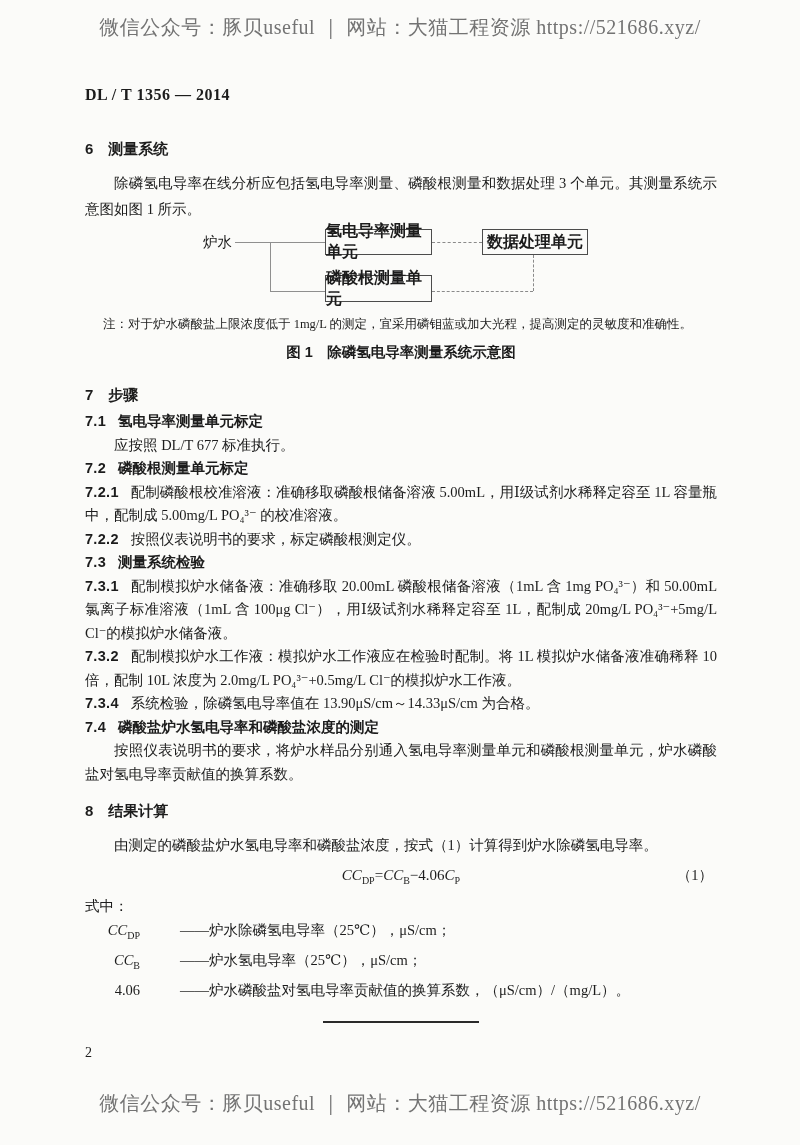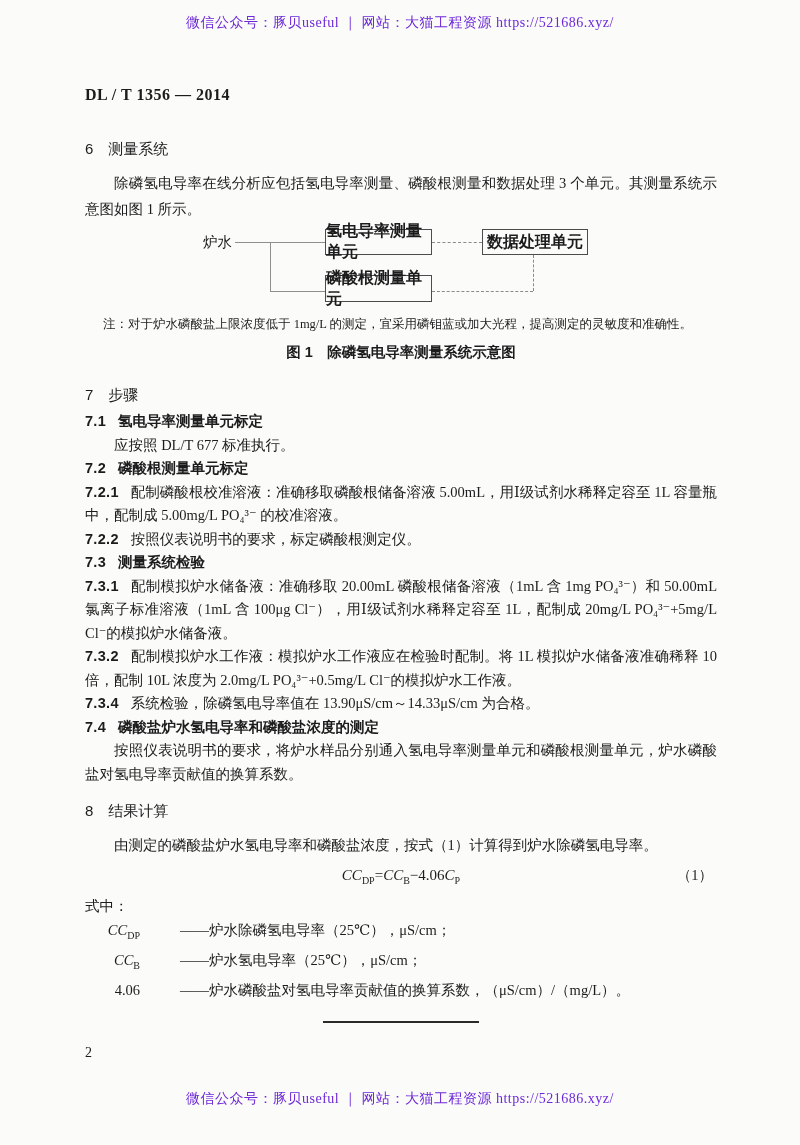--- a/index.html
+++ b/index.html
@@ -9,36 +9,36 @@
     position: relative;
     width: 800px;
     height: 1145px;
     background: #fbfbf9;
     overflow: hidden;
   }
   .watermark {
     position: absolute;
     left: 0; right: 0;
     text-align: center;
-    font-size: 14px;
+    font-size: 20px;
     letter-spacing: 0.5px;
-    color: #6d28d9;
+    color: #737373;
   }
   .watermark.top { top: 14px; }
   .watermark.bottom { top: 1090px; }
   .content { position: absolute; left: 85px; top: 86px; width: 632px; }
   .doc-code {
     font-size: 16px;
     font-weight: 700;
     letter-spacing: 0.5px;
     font-family: Liberation Serif, serif;
   }
   .sec-heading {
     font-family: "Liberation Sans", "DejaVu Sans", sans-serif;
-    font-weight: 400;
+    font-weight: 700;
     font-size: 15px;
   }
   .sec-heading .num { margin-right: 15px; }
   .sec-6 { margin-top: 36px; }
   .para {
     margin-top: 11px;
     font-size: 14.5px;
     line-height: 26px;
     text-indent: 2em;
     text-align: justify;

